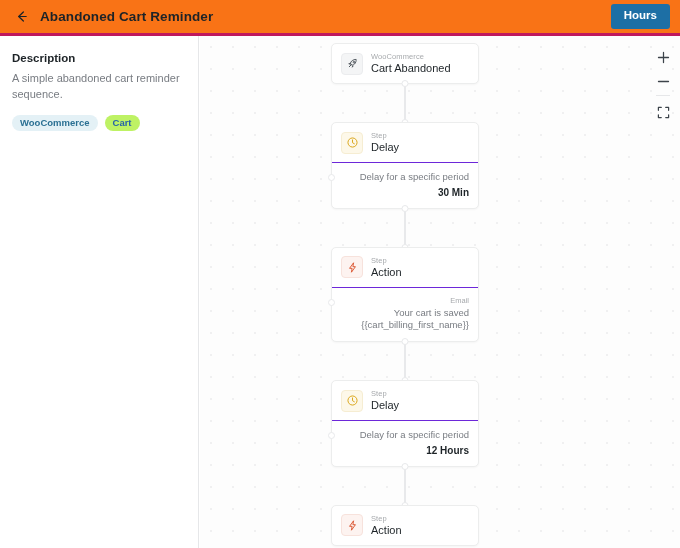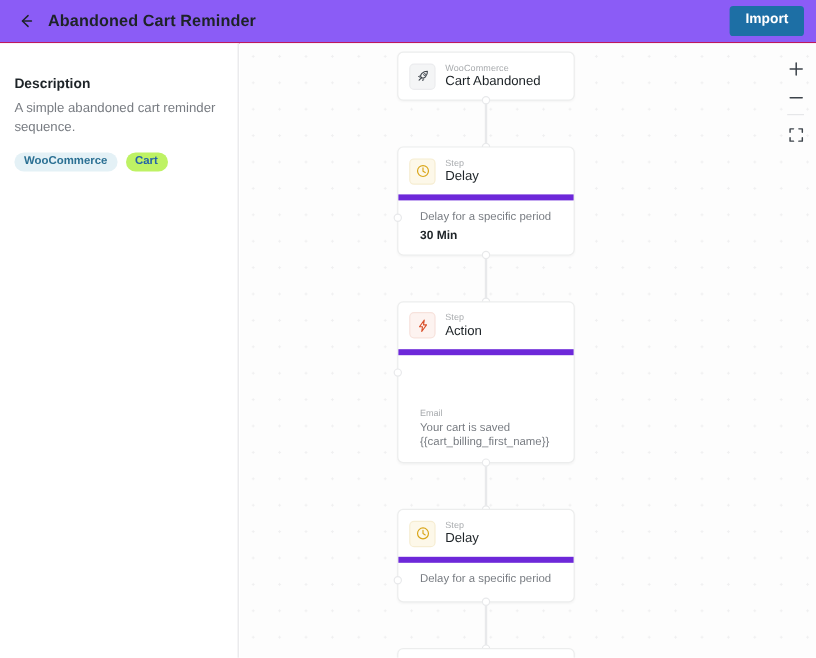--- a/index.html
+++ b/index.html
@@ -15,22 +15,22 @@
     -webkit-font-smoothing: antialiased;
     color: #1d2327;
   }
 
   
   .topbar {
     position: absolute;
     left: 0; top: 0;
     width: 680px;
     height: 36px;
-    background: #8b5cf6;
-    border-bottom: 1px solid #be185d;
+    background: #f97316;
+    border-bottom: 3px solid #be185d;
     display: flex;
     align-items: center;
     box-sizing: border-box;
     padding: 0 10px 0 12px;
   }
   .back-btn {
     width: 18px;
     height: 18px;
     display: flex;
     align-items: center;
@@ -77,21 +77,21 @@
     height: 512px;
     background: #ffffff;
     border-right: 1px solid #e6e7e9;
     box-sizing: border-box;
     padding: 16px 12px 0 12px;
   }
   .sb-heading {
     font-size: 11.5px;
     font-weight: bold;
     color: #1d2327;
-    margin: 12px 0 7px 0;
+    margin: 0 0 7px 0;
   }
   .sb-desc {
     font-size: 11px;
     color: #787c82;
     line-height: 1.45;
     margin: 0 0 12px 0;
   }
   .tag-row { display: flex; gap: 7px; }
   .tag {
     font-size: 9.5px;
@@ -231,42 +231,42 @@
     letter-spacing: 0.1px;
   }
   .node-title {
     font-size: 11px;
     font-weight: normal;
     color: #1d2327;
     line-height: 1.2;
   }
 
   .node-body {
-    border-top: 5px solid #6d28d9;
+    border-top: 1px solid #6d28d9;
     padding: 8px 9px 9px 9px;
     position: relative;
+    text-align: right;
   }
   .body-dot {
     position: absolute;
     left: -4px;
     top: 11px;
     width: 7px;
     height: 7px;
     border-radius: 50%;
     background: #ffffff;
     border: 1.5px solid #e8e9eb;
     box-sizing: border-box;
   }
   .body-inner { padding-left: 9px; }
   .body-kicker {
     font-size: 7.5px;
     color: #a7aaad;
     line-height: 1.2;
     margin-bottom: 2px;
-    margin-top: 36px;
   }
   .body-label {
     font-size: 9.5px;
     color: #787c82;
     line-height: 1.3;
     margin-bottom: 2px;
   }
   .body-value {
     font-size: 10px;
     font-weight: bold;
@@ -286,21 +286,21 @@
 
 <div class="topbar">
   <div class="back-btn">
     <svg width="15" height="15" viewBox="0 0 16 16" fill="none">
       <path d="M10 3.2 L5 8 L10 12.8" stroke="#1d2327" stroke-width="1.3" stroke-linecap="round" stroke-linejoin="round"></path>
       <path d="M5.1 8 H13" stroke="#1d2327" stroke-width="1.3" stroke-linecap="round"></path>
     </svg>
   </div>
   <div class="page-title">Abandoned Cart Reminder</div>
   <div class="topbar-spacer"></div>
-  <button class="import-btn">Import</button>
+  <button class="import-btn">Hours</button>
 </div>
 
 <div class="workspace">
 
   <div class="sidebar">
     <div class="sb-heading">Description</div>
     <div class="sb-desc">A simple abandoned cart reminder sequence.</div>
     <div class="tag-row">
       <span class="tag tag-woocommerce">WooCommerce</span>
       <span class="tag tag-cart">Cart</span>
@@ -422,20 +422,21 @@
             </div>
             <div class="node-headtext">
               <div class="node-kicker">Step</div>
               <div class="node-title">Delay</div>
             </div>
           </div>
           <div class="node-body">
             <div class="body-dot"></div>
             <div class="body-inner">
               <div class="body-label">Delay for a specific period</div>
+              <div class="body-value">12 Hours</div>
             </div>
           </div>
         </div>
 
         <div class="connector">
           <div class="line"></div>
           <div class="dot top"></div>
           <div class="dot bottom"></div>
         </div>
 

